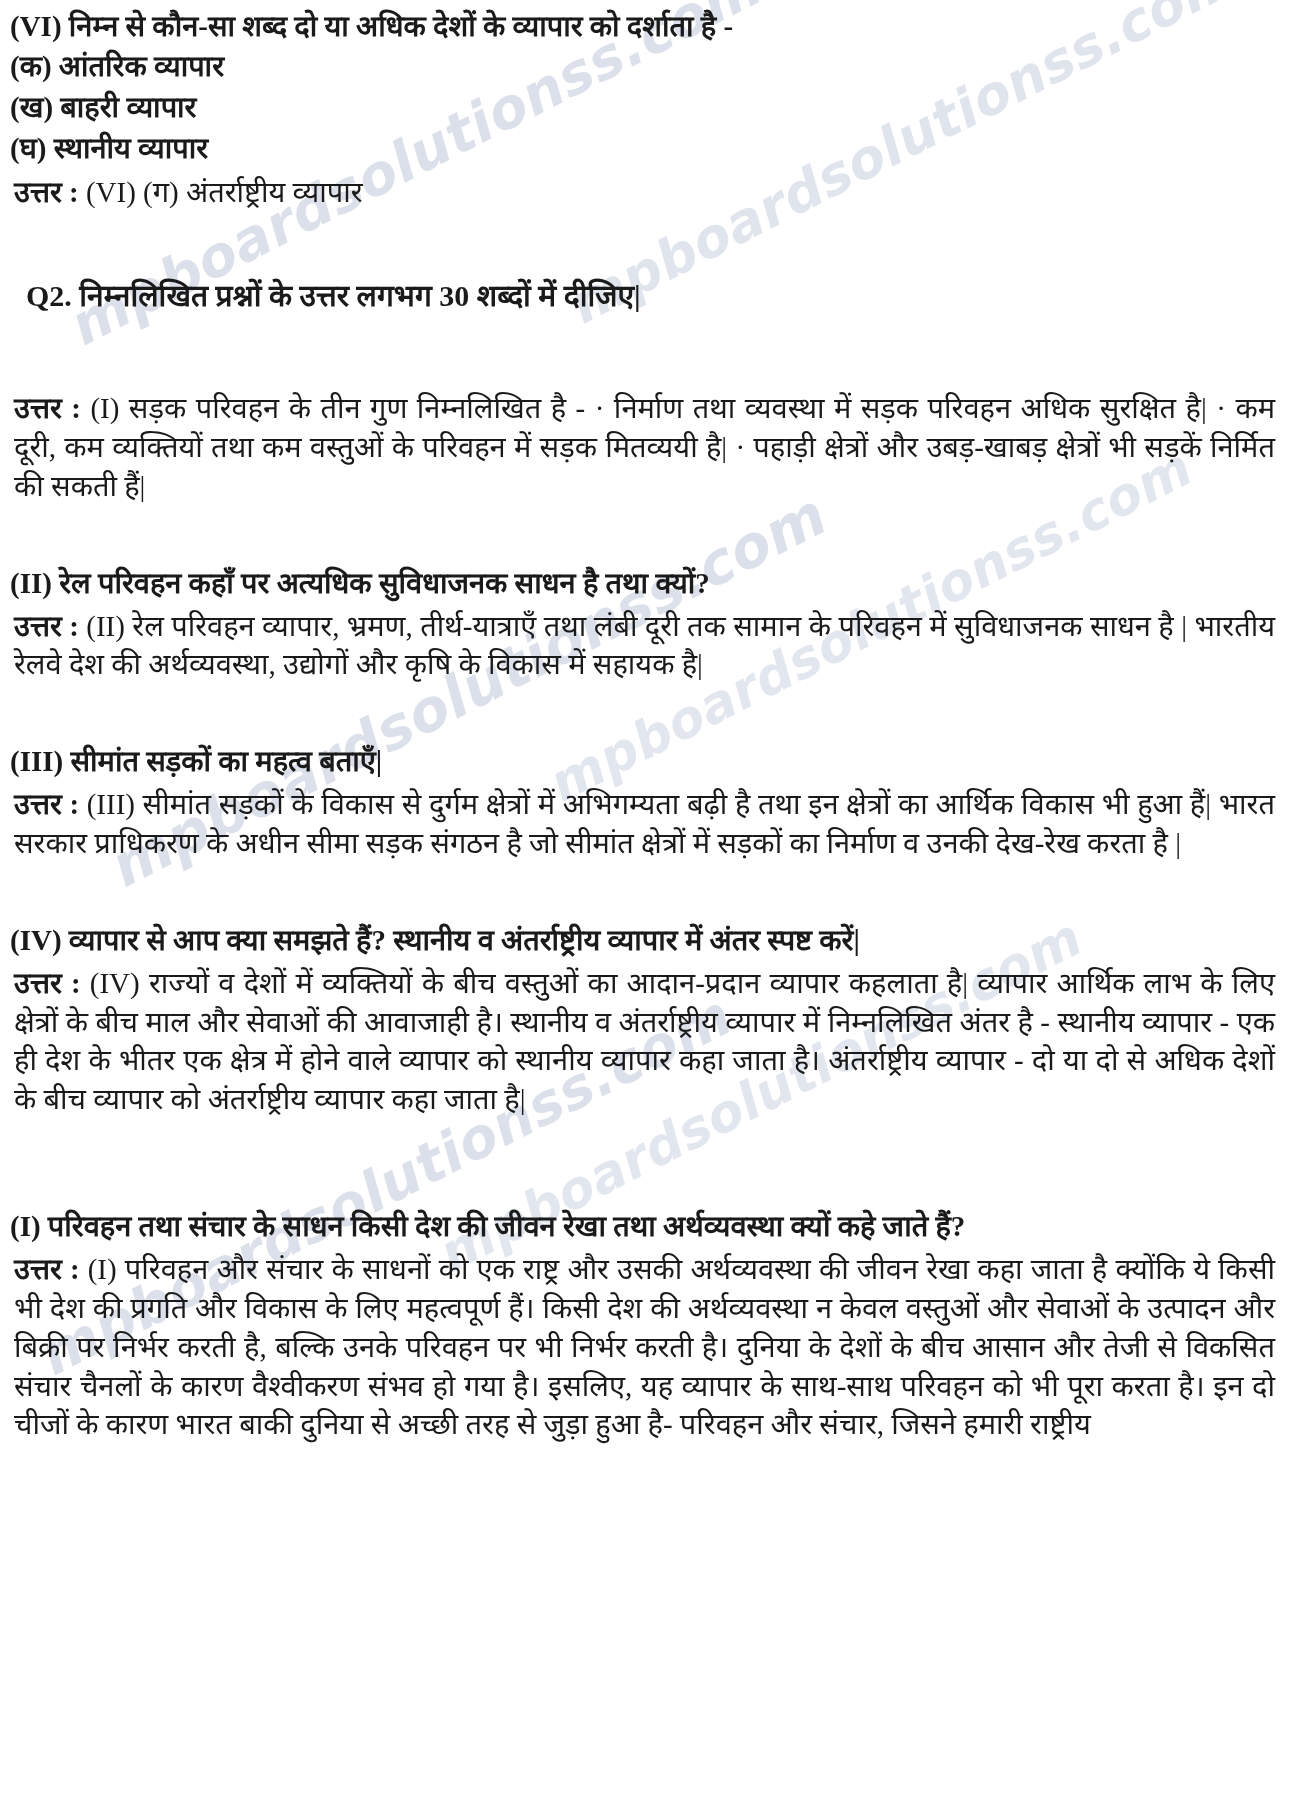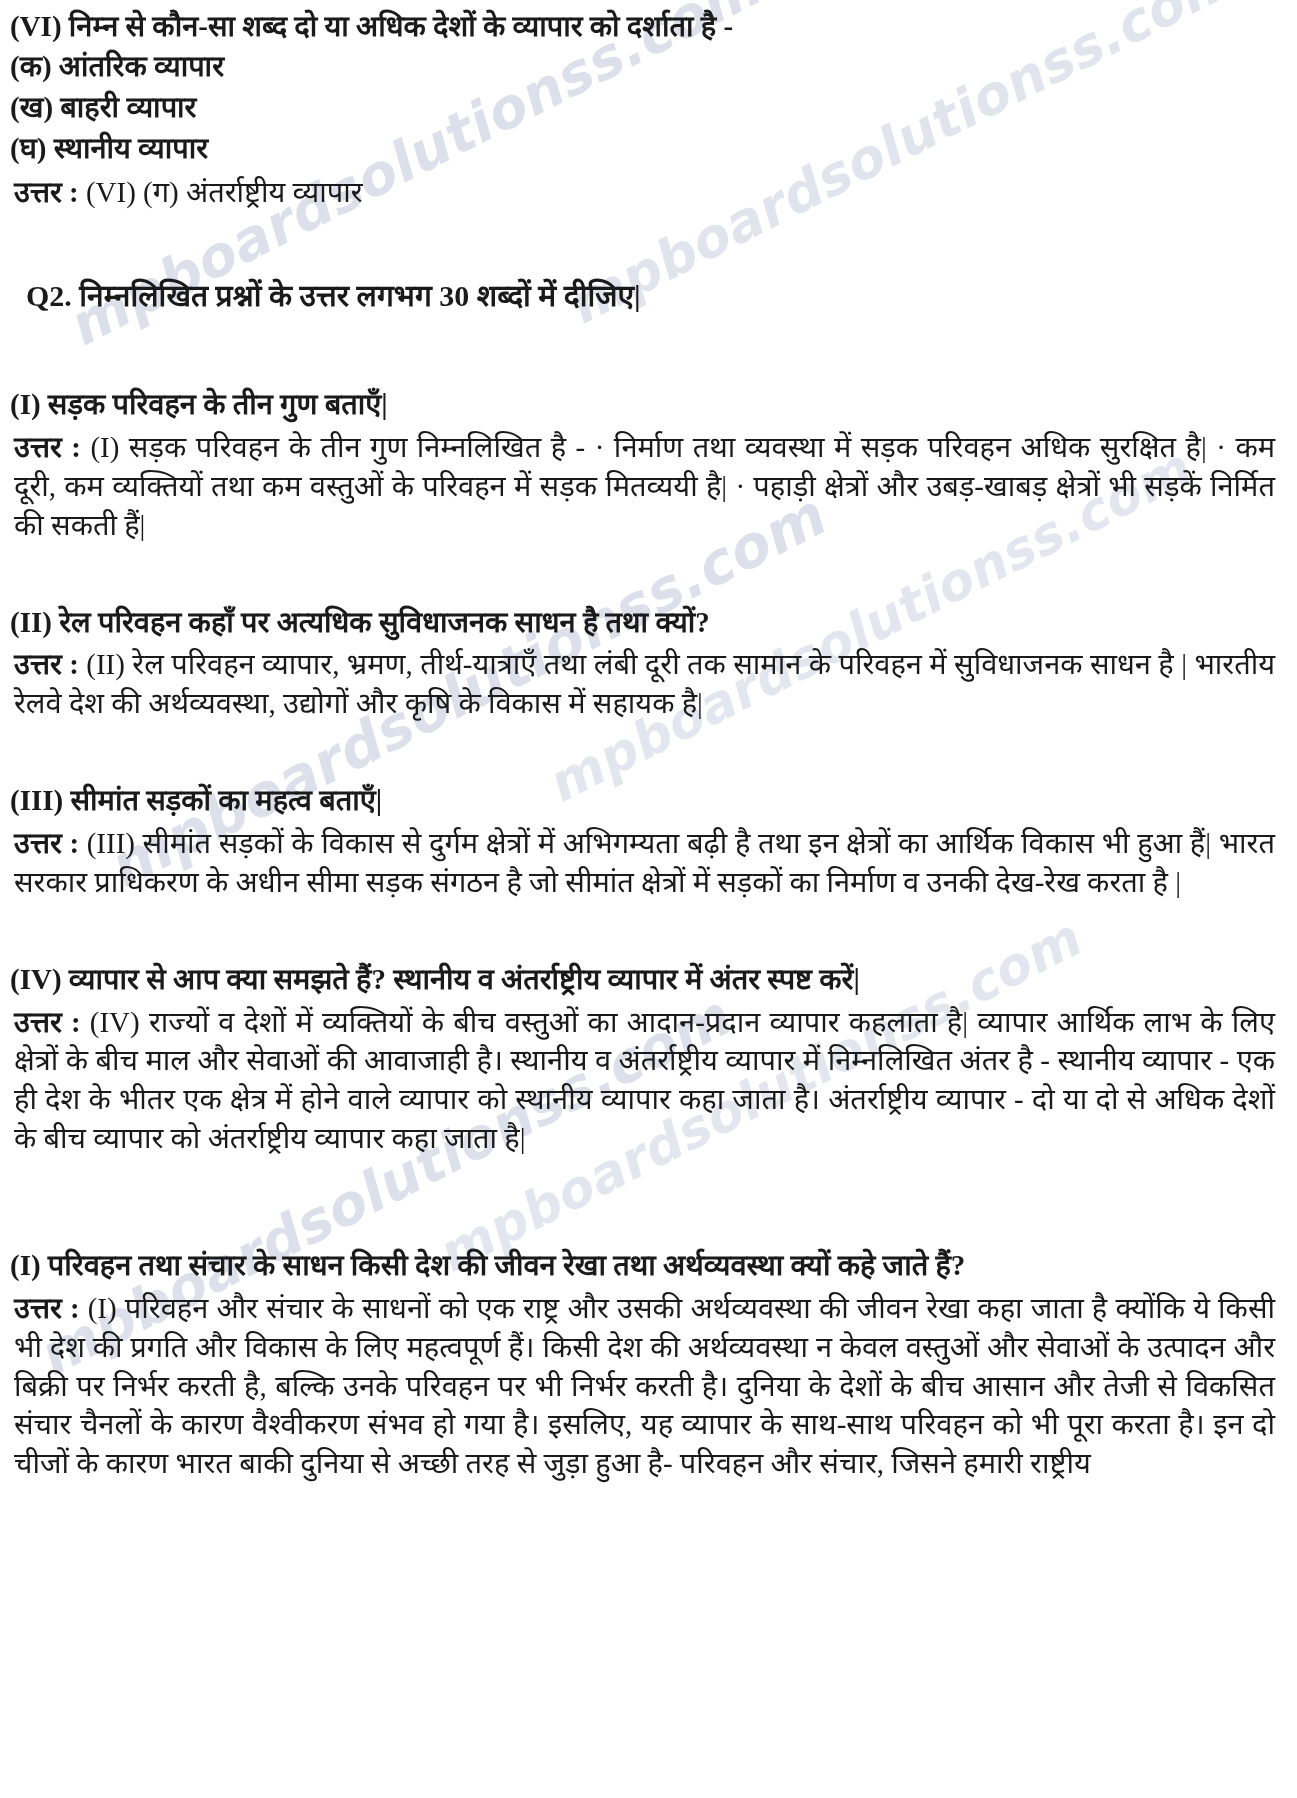--- a/index.html
+++ b/index.html
@@ -116,21 +116,20 @@
       <span class="lbl">उत्तर :</span>
       <span>(VI) (ग) अंतर्राष्ट्रीय व्यापार</span>
     </p>
 
     <div class="gap-lg"></div>
 
     <p class="section-head">Q2. निम्नलिखित प्रश्नों के उत्तर लगभग 30 शब्दों में दीजिए|</p>
 
     <div class="gap-xl"></div>
 
-    <p class="stem">(I) सड़क परिवहन के तीन गुण बताएँ|</p>
     <p class="ans">
       <span class="lbl">उत्तर :</span>
       <span>(I) सड़क परिवहन के तीन गुण निम्नलिखित है - · निर्माण तथा व्यवस्था में सड़क परिवहन अधिक सुरक्षित है| · कम दूरी, कम व्यक्तियों तथा कम वस्तुओं के परिवहन में सड़क मितव्ययी है| · पहाड़ी क्षेत्रों और उबड़-खाबड़ क्षेत्रों भी सड़कें निर्मित की सकती हैं|</span>
     </p>
 
     <div class="gap-xl"></div>
 
     <p class="stem">(II) रेल परिवहन कहाँ पर अत्यधिक सुविधाजनक साधन है तथा क्यों?</p>
     <p class="ans">
       <span class="lbl">उत्तर :</span>

